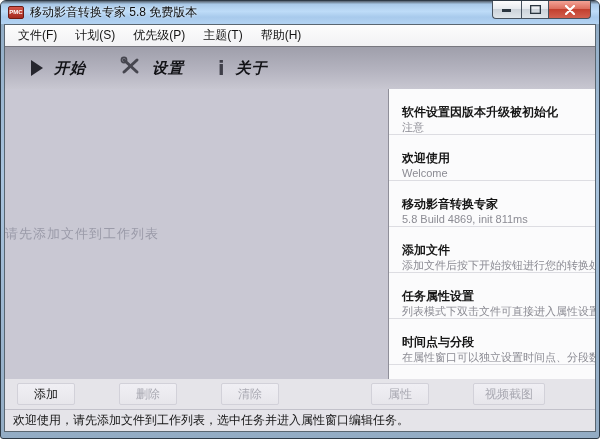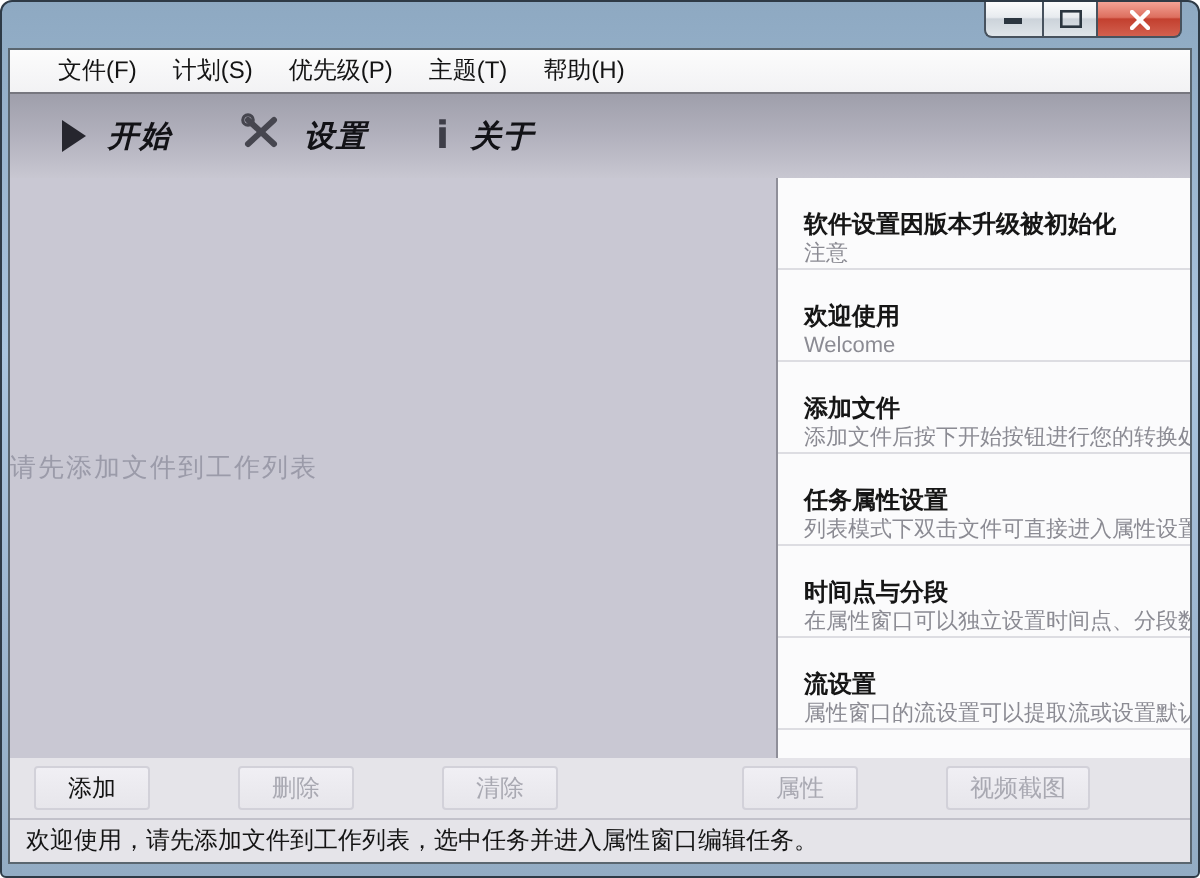--- a/index.html
+++ b/index.html
@@ -43,21 +43,21 @@
   
   .client {
     position:absolute; left:3px; top:23px; right:3px; bottom:6px;
     display:flex; flex-direction:column; background:#e5e4e9;
     border:1px solid #5a6670;
   }
 
   .menubar {
     height:22px; background:linear-gradient(180deg,#fcfcfc,#f2f2f4);
     border-bottom:1px solid #77777f;
-    display:flex; align-items:center; padding-left:15px; flex:0 0 auto;
+    display:flex; align-items:center; padding-left:4px; flex:0 0 auto;
   }
   .menu-item { font-size:12px; color:#141414; padding:0 9px; line-height:21px; cursor:default; }
 
   .toolbar {
     height:42px; flex:0 0 auto;
     background:linear-gradient(180deg,#9f9fab 0%,#b4b3bf 55%,#c8c7d1 100%);
     display:flex; align-items:center; padding-left:26px;
   }
   .tool-btn { display:flex; align-items:center; margin-right:34px; cursor:default; }
   .tool-btn .tb-label { font-size:15px; font-weight:bold; color:#121216; letter-spacing:1px; margin-left:11px;font-style:italic; }
@@ -105,20 +105,24 @@
     height:22px; flex:0 0 auto; background:#e5e4e9; border-top:1px solid #c2c1ca;
     display:flex; align-items:center; padding-left:8px;
   }
   .status-text { font-size:12px; color:#141414; }
 </style>
 </head>
 <body>
 
 <div class="window">
 
+  <div class="titlebar">
+    <div class="app-icon">PMC</div>
+    <div class="title-text">移动影音转换专家 5.8 免费版本</div>
+  </div>
   <div class="win-controls">
     <div class="win-btn min">
       <svg width="10" height="4">
           <rect x="0" y="1" width="9" height="3" fill="#2b3640"></rect>
         </svg>
     </div>
     <div class="win-btn max">
       <svg width="11" height="9">
           <rect x="0.5" y="0.5" width="10" height="8" fill="none" stroke="#2b3640" stroke-width="1.6"></rect>
         </svg>
@@ -170,20 +174,24 @@
       <div class="tips-panel">
         <div class="tip-item">
           <div class="tip-title">软件设置因版本升级被初始化</div>
           <div class="tip-sub">注意</div>
         </div>
         <div class="tip-item">
           <div class="tip-title">欢迎使用</div>
           <div class="tip-sub">Welcome</div>
         </div>
         <div class="tip-item">
+          <div class="tip-title">移动影音转换专家</div>
+          <div class="tip-sub">5.8 Build 4869, init 811ms</div>
+        </div>
+        <div class="tip-item">
           <div class="tip-title">添加文件</div>
           <div class="tip-sub">添加文件后按下开始按钮进行您的转换处理</div>
         </div>
         <div class="tip-item">
           <div class="tip-title">任务属性设置</div>
           <div class="tip-sub">列表模式下双击文件可直接进入属性设置</div>
         </div>
         <div class="tip-item">
           <div class="tip-title">时间点与分段</div>
           <div class="tip-sub">在属性窗口可以独立设置时间点、分段数等</div>

